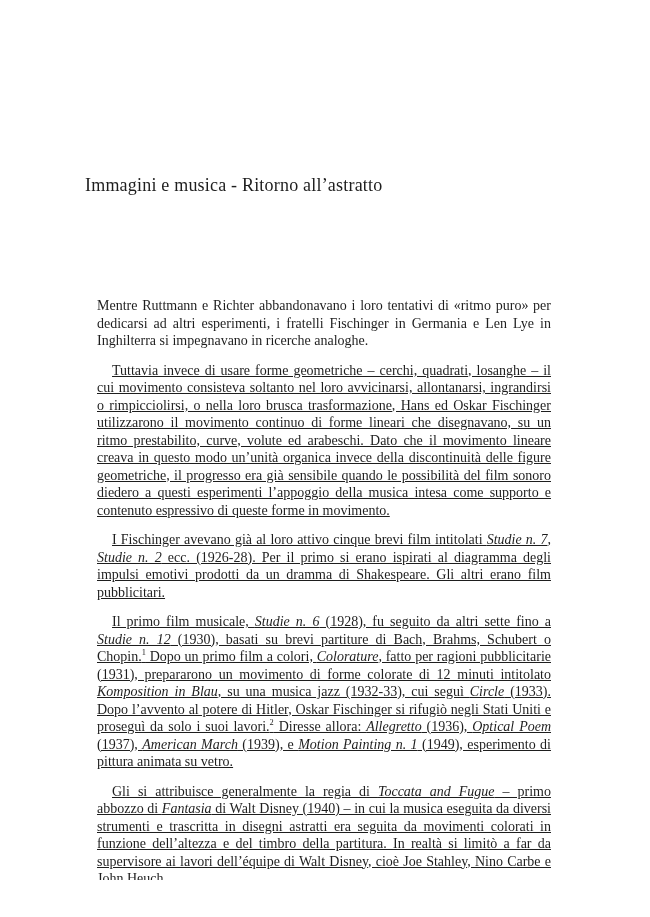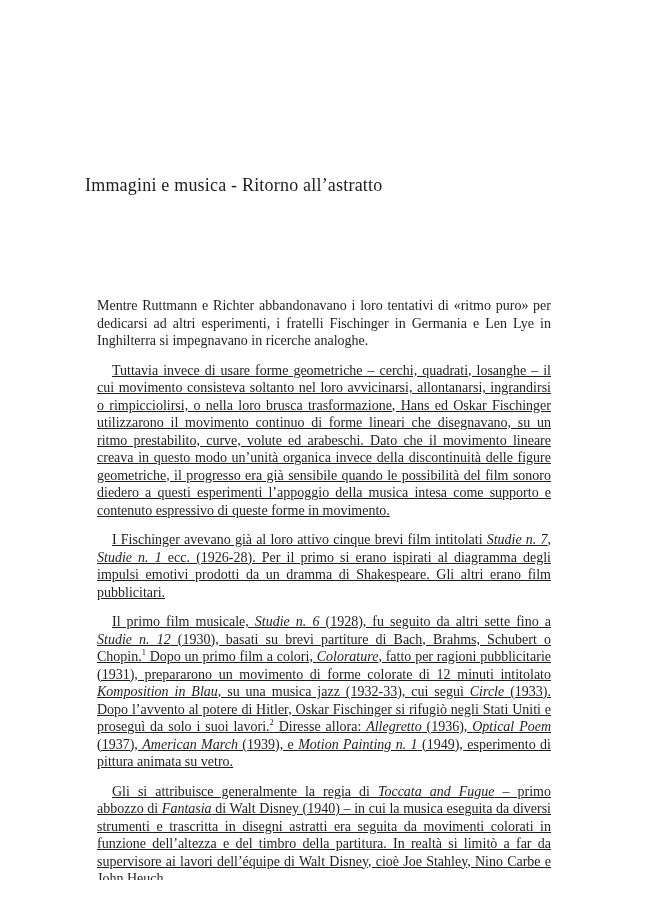--- a/index.html
+++ b/index.html
@@ -55,17 +55,17 @@
   }
 </style>
 </head>
 <body style="background: rgb(255, 255, 255);">
 
 <div class="page" style="color: rgb(30, 30, 30);">
   <h1 class="title">Immagini e musica - Ritorno all’astratto</h1>
   <div class="body-text">
       <p class="para">Mentre Ruttmann e Richter abbandonavano i loro tentativi di «ritmo puro» per dedicarsi ad altri esperimenti, i fratelli Fischinger in Germania e Len Lye in Inghilterra si impegnavano in ricerche analoghe.</p>
       <p class="para indent">Tuttavia invece di usare forme geometriche – cerchi, quadrati, losanghe – il cui movimento consisteva soltanto nel loro avvicinarsi, allontanarsi, ingrandirsi o rimpicciolirsi, o nella loro brusca trasformazione, Hans ed Oskar Fischinger utilizzarono il movimento continuo di forme lineari che disegnavano, su un ritmo prestabilito, curve, volute ed arabeschi. Dato che il movimento lineare creava in questo modo un’unità organica invece della discontinuità delle figure geometriche, il progresso era già sensibile quando le possibilità del film sonoro diedero a questi esperimenti l’appoggio della musica intesa come supporto e contenuto espressivo di queste forme in movimento.</p>
-      <p class="para indent">I Fischinger avevano già al loro attivo cinque brevi film intitolati <i>Studie n. 7</i>, <i>Studie n. 1</i> ecc. (1926-28). Per il primo si erano ispirati al diagramma degli impulsi emotivi prodotti da un dramma di Shakespeare. Gli altri erano film pubblicitari.</p>
+      <p class="para indent">I Fischinger avevano già al loro attivo cinque brevi film intitolati <i>Studie n. 7</i>, <i>Studie n. 2</i> ecc. (1926-28). Per il primo si erano ispirati al diagramma degli impulsi emotivi prodotti da un dramma di Shakespeare. Gli altri erano film pubblicitari.</p>
       <p class="para indent">Il primo film musicale, <i>Studie n. 6</i> (1928), fu seguito da altri sette fino a <i>Studie n. 12</i> (1930), basati su brevi partiture di Bach, Brahms, Schubert o Chopin.<sup>1</sup> Dopo un primo film a colori, <i>Colorature</i>, fatto per ragioni pubblicitarie (1931), prepararono un movimento di forme colorate di 12 minuti intitolato <i>Komposition in Blau</i>, su una musica jazz (1932-33), cui seguì <i>Circle</i> (1933). Dopo l’avvento al potere di Hitler, Oskar Fischinger si rifugiò negli Stati Uniti e proseguì da solo i suoi lavori.<sup>2</sup> Diresse allora: <i>Allegretto</i> (1936), <i>Optical Poem</i> (1937), <i>American March</i> (1939), e <i>Motion Painting n. 1</i> (1949), esperimento di pittura animata su vetro.</p>
       <p class="para indent">Gli si attribuisce generalmente la regia di <i>Toccata and Fugue</i> – primo abbozzo di <i>Fantasia</i> di Walt Disney (1940) – in cui la musica eseguita da diversi strumenti e trascritta in disegni astratti era seguita da movimenti colorati in funzione dell’altezza e del timbro della partitura. In realtà si limitò a far da supervisore ai lavori dell’équipe di Walt Disney, cioè Joe Stahley, Nino Carbe e John Heuch.</p>
     </div>
 </div>
 
 </body></html>

